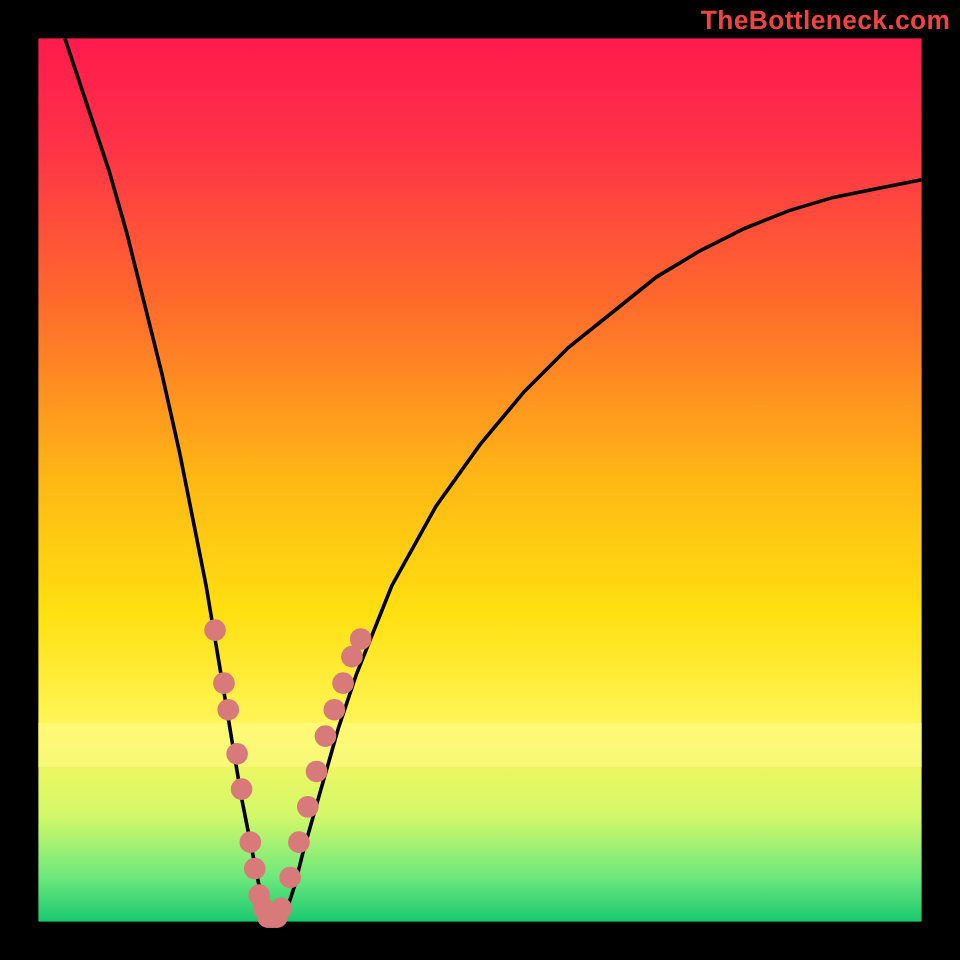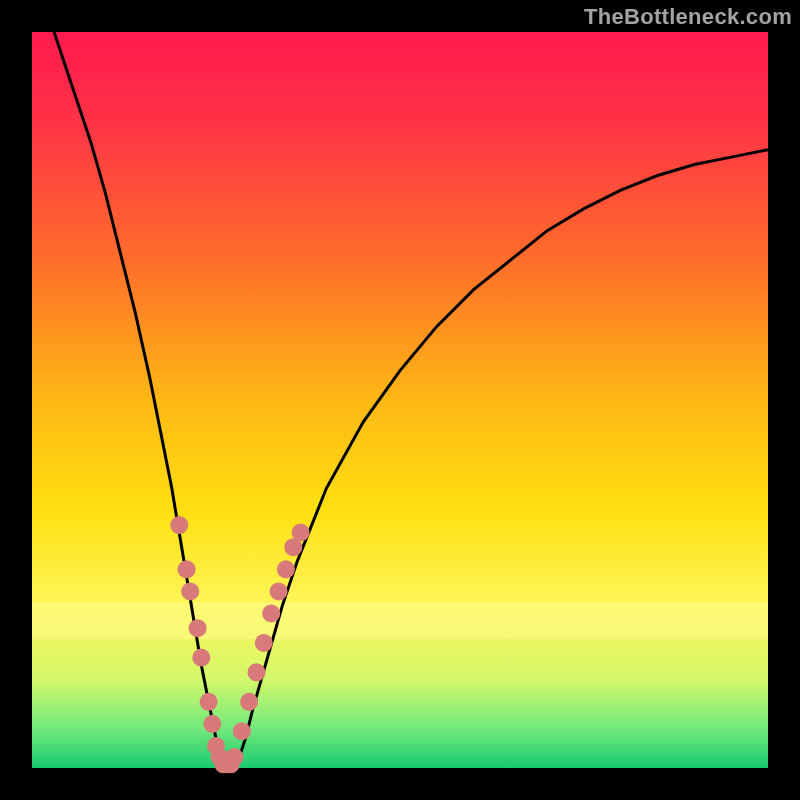--- a/index.html
+++ b/index.html
@@ -16,21 +16,21 @@
     height: 800px;
     background: #000;
   }
   .watermark {
     position: absolute;
     top: 4px;
     right: 8px;
     font-family: Arial, Helvetica, sans-serif;
     font-size: 22px;
     font-weight: 600;
-    color: #a3a3a3;
+    color: #ef4444;
     letter-spacing: 0.3px;
     z-index: 3;
   }
   svg {
     position: absolute;
     top: 0;
     left: 0;
   }
 </style>
 </head>

